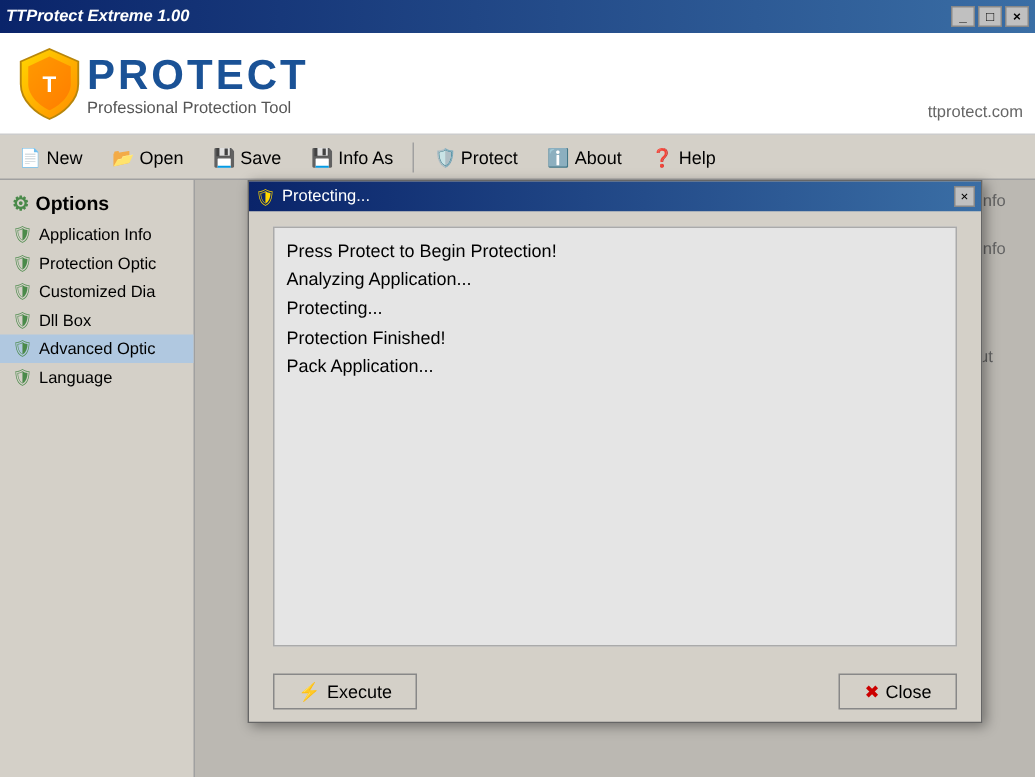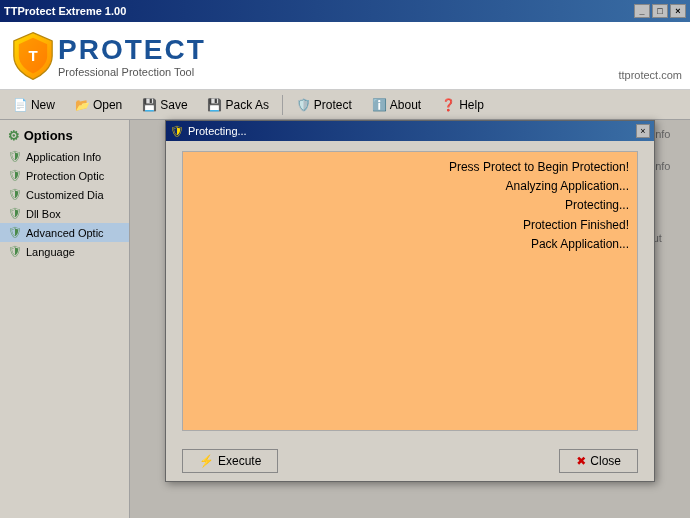--- a/index.html
+++ b/index.html
@@ -20,20 +20,21 @@
       display: flex;
       align-items: center;
       justify-content: space-between;
       padding: 0 4px;
       font-size: 11px;
       font-weight: bold;
     }
     .title-bar-title {
       display: flex;
       gap: 4px;
+      font-style: italic;
     }
     .title-bar-controls {
       display: flex;
       gap: 2px;
     }
     .title-btn {
       width: 16px;
       height: 14px;
       background: #c0c0c0;
       border: 1px solid #888;
@@ -194,28 +195,27 @@
       background: #d4d0c8;
     }
     .dialog-heading {
       text-align: center;
       font-size: 20px;
       font-weight: bold;
       color: #1a5296;
       margin-bottom: 10px;
     }
     .dialog-log-area {
-      background: #fdba74;
+      background: #e5e5e5;
       border: 1px solid #aaa;
       min-height: 280px;
       padding: 6px 8px;
       font-size: 12px;
       color: #000;
       line-height: 1.6;
-      text-align: right;
     }
     .dialog-footer {
       display: flex;
       justify-content: space-between;
       padding: 8px 16px;
       background: #d4d0c8;
     }
     .dialog-btn {
       display: flex;
       align-items: center;
@@ -288,21 +288,21 @@
   <button class="toolbar-btn">
     <span style="color:#c8a000;">📂</span>
     <span>Open</span>
   </button>
   <button class="toolbar-btn">
     <span style="color:#1a5296;">💾</span>
     <span>Save</span>
   </button>
   <button class="toolbar-btn">
     <span style="color:#1a5296;">💾</span>
-    <span>Pack As</span>
+    <span>Info As</span>
   </button>
   <div class="toolbar-separator"></div>
   <button class="toolbar-btn">
     <span style="color:#4a8a4a;">🛡️</span>
     <span>Protect</span>
   </button>
   <button class="toolbar-btn">
     <span style="color:#1a5296;">ℹ️</span>
     <span>About</span>
   </button>

